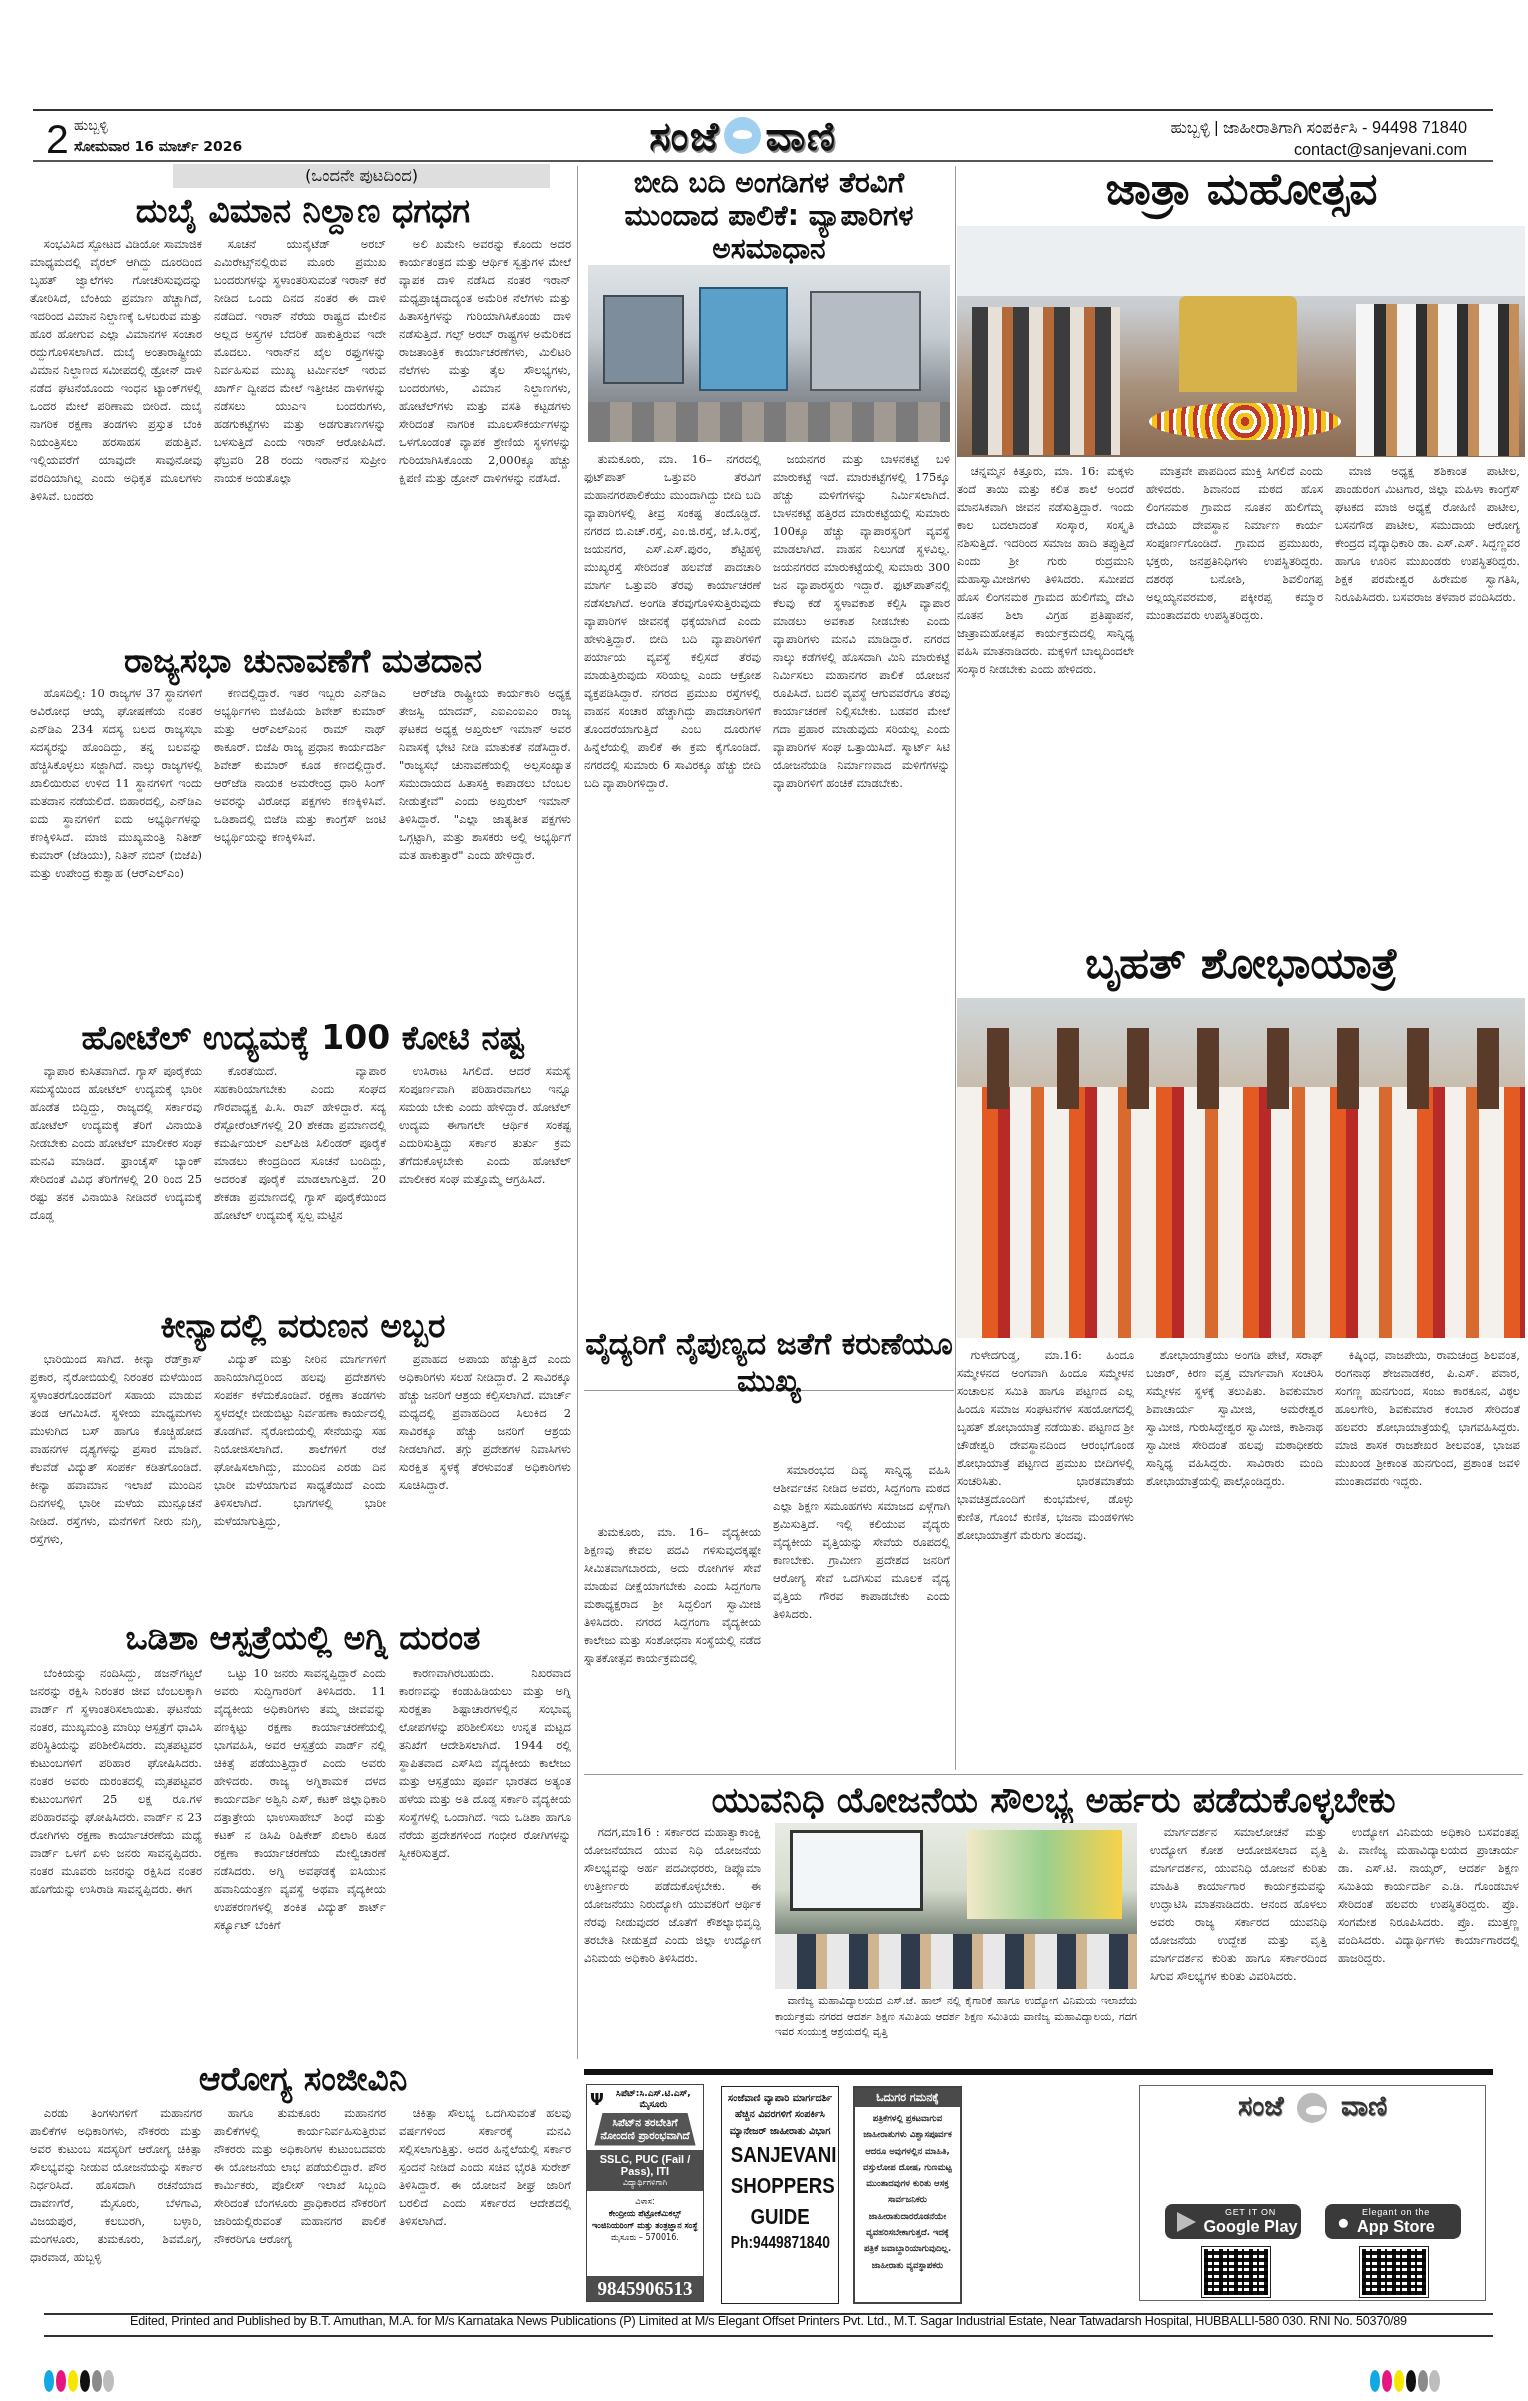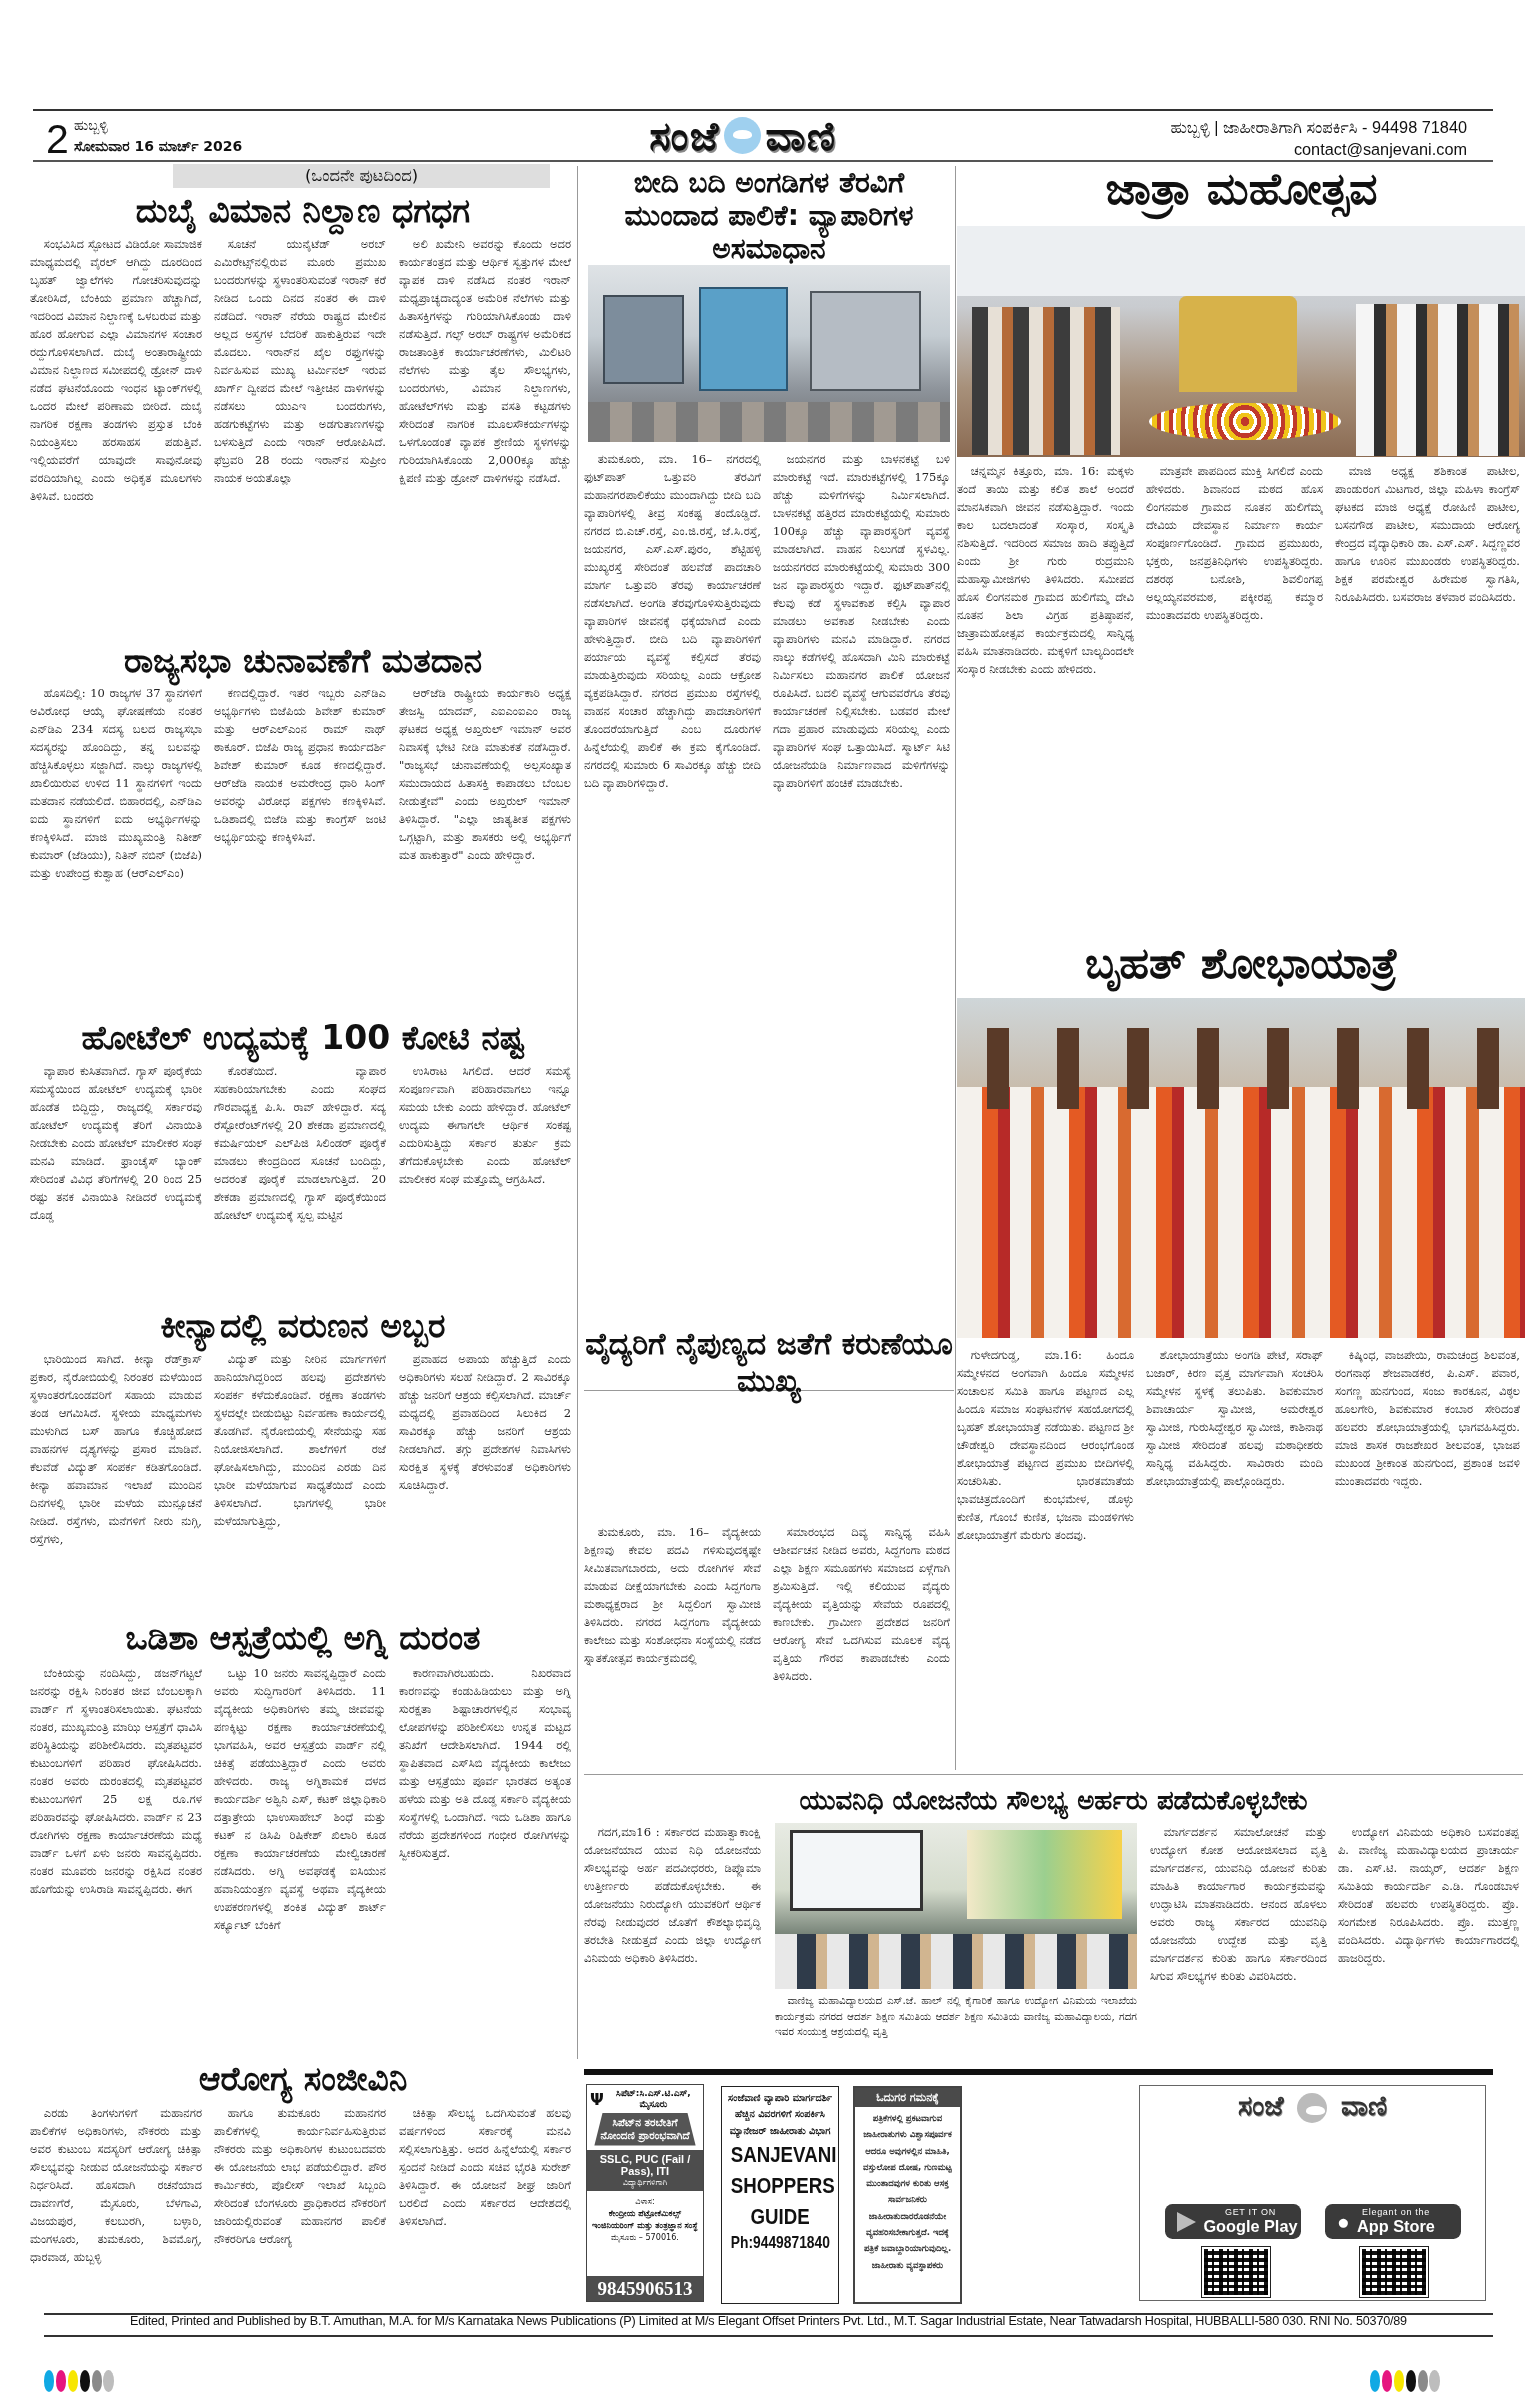--- a/index.html
+++ b/index.html
@@ -135,21 +135,21 @@
   </div>
 <div class="col" style="left:773px;top:450px;width:177px;height:998px">
     <p>ಜಯನಗರ ಮತ್ತು ಬಾಳನಕಟ್ಟೆ ಬಳಿ ಮಾರುಕಟ್ಟೆ ಇದೆ. ಮಾರುಕಟ್ಟೆಗಳಲ್ಲಿ 175ಕ್ಕೂ ಹೆಚ್ಚು ಮಳಿಗೆಗಳನ್ನು ನಿರ್ಮಿಸಲಾಗಿದೆ. ಬಾಳನಕಟ್ಟೆ ಹತ್ತಿರದ ಮಾರುಕಟ್ಟೆಯಲ್ಲಿ ಸುಮಾರು 100ಕ್ಕೂ ಹೆಚ್ಚು ವ್ಯಾಪಾರಸ್ಥರಿಗೆ ವ್ಯವಸ್ಥೆ ಮಾಡಲಾಗಿದೆ. ವಾಹನ ನಿಲುಗಡೆ ಸ್ಥಳವಿಲ್ಲ. ಜಯನಗರದ ಮಾರುಕಟ್ಟೆಯಲ್ಲಿ ಸುಮಾರು 300 ಜನ ವ್ಯಾಪಾರಸ್ಥರು ಇದ್ದಾರೆ. ಫುಟ್‌ಪಾತ್‌ನಲ್ಲಿ ಕೆಲವು ಕಡೆ ಸ್ಥಳಾವಕಾಶ ಕಲ್ಪಿಸಿ ವ್ಯಾಪಾರ ಮಾಡಲು ಅವಕಾಶ ನೀಡಬೇಕು ಎಂದು ವ್ಯಾಪಾರಿಗಳು ಮನವಿ ಮಾಡಿದ್ದಾರೆ. ನಗರದ ನಾಲ್ಕು ಕಡೆಗಳಲ್ಲಿ ಹೊಸದಾಗಿ ಮಿನಿ ಮಾರುಕಟ್ಟೆ ನಿರ್ಮಿಸಲು ಮಹಾನಗರ ಪಾಲಿಕೆ ಯೋಜನೆ ರೂಪಿಸಿದೆ. ಬದಲಿ ವ್ಯವಸ್ಥೆ ಆಗುವವರೆಗೂ ತೆರವು ಕಾರ್ಯಾಚರಣೆ ನಿಲ್ಲಿಸಬೇಕು. ಬಡವರ ಮೇಲೆ ಗದಾ ಪ್ರಹಾರ ಮಾಡುವುದು ಸರಿಯಲ್ಲ ಎಂದು ವ್ಯಾಪಾರಿಗಳ ಸಂಘ ಒತ್ತಾಯಿಸಿದೆ. ಸ್ಮಾರ್ಟ್ ಸಿಟಿ ಯೋಜನೆಯಡಿ ನಿರ್ಮಾಣವಾದ ಮಳಿಗೆಗಳನ್ನು ವ್ಯಾಪಾರಿಗಳಿಗೆ ಹಂಚಿಕೆ ಮಾಡಬೇಕು.</p>
   </div>
 
 <div class="hline" style="left:584px;top:1390px;width:370px"></div>
 <div class="abs hl" style="left:584px;top:1325px;width:370px;font-size:30px;line-height:37px">ವೈದ್ಯರಿಗೆ ನೈಪುಣ್ಯದ ಜತೆಗೆ ಕರುಣೆಯೂ ಮುಖ್ಯ</div>
 <div class="col" style="left:584px;top:1523px;width:177px;height:259px">
     <p>ತುಮಕೂರು, ಮಾ. 16– ವೈದ್ಯಕೀಯ ಶಿಕ್ಷಣವು ಕೇವಲ ಪದವಿ ಗಳಿಸುವುದಕ್ಕಷ್ಟೇ ಸೀಮಿತವಾಗಬಾರದು, ಅದು ರೋಗಿಗಳ ಸೇವೆ ಮಾಡುವ ದೀಕ್ಷೆಯಾಗಬೇಕು ಎಂದು ಸಿದ್ದಗಂಗಾ ಮಠಾಧ್ಯಕ್ಷರಾದ ಶ್ರೀ ಸಿದ್ದಲಿಂಗ ಸ್ವಾಮೀಜಿ ತಿಳಿಸಿದರು. ನಗರದ ಸಿದ್ದಗಂಗಾ ವೈದ್ಯಕೀಯ ಕಾಲೇಜು ಮತ್ತು ಸಂಶೋಧನಾ ಸಂಸ್ಥೆಯಲ್ಲಿ ನಡೆದ ಸ್ನಾತಕೋತ್ಸವ ಕಾರ್ಯಕ್ರಮದಲ್ಲಿ</p>
   </div>
-<div class="col" style="left:773px;top:1523px;width:177px;height:259px">
+<div class="col" style="left:773px;top:1461px;width:177px;height:259px">
     <p>ಸಮಾರಂಭದ ದಿವ್ಯ ಸಾನ್ನಿಧ್ಯ ವಹಿಸಿ ಆಶೀರ್ವಚನ ನೀಡಿದ ಅವರು, ಸಿದ್ದಗಂಗಾ ಮಠದ ಎಲ್ಲಾ ಶಿಕ್ಷಣ ಸಮೂಹಗಳು ಸಮಾಜದ ಏಳ್ಗೆಗಾಗಿ ಶ್ರಮಿಸುತ್ತಿದೆ. ಇಲ್ಲಿ ಕಲಿಯುವ ವೈದ್ಯರು ವೈದ್ಯಕೀಯ ವೃತ್ತಿಯನ್ನು ಸೇವೆಯ ರೂಪದಲ್ಲಿ ಕಾಣಬೇಕು. ಗ್ರಾಮೀಣ ಪ್ರದೇಶದ ಜನರಿಗೆ ಆರೋಗ್ಯ ಸೇವೆ ಒದಗಿಸುವ ಮೂಲಕ ವೈದ್ಯ ವೃತ್ತಿಯ ಗೌರವ ಕಾಪಾಡಬೇಕು ಎಂದು ತಿಳಿಸಿದರು.</p>
   </div>
 
 <div class="vline" style="left:955px;top:166px;height:1604px"></div>
 
 <div class="abs hl xl" style="left:957px;top:164px;width:569px;font-size:44px">ಜಾತ್ರಾ ಮಹೋತ್ಸವ</div>
 <div class="photo" style="left:957px;top:226px;width:568px;height:231px;background:linear-gradient(180deg,#d9dfe6 0%,#c9ccd0 35%,#a7907a 70%,#8a6a52 100%)">
   <div class="abs" style="left:0;top:0;width:568px;height:70px;background:#eceff2"></div>
   <div class="abs" style="left:222px;top:70px;width:118px;height:96px;background:#d7b24a;border-radius:7.4px 7.4px 0 0"></div>
   <div class="abs" style="left:192px;top:177px;width:192px;height:37px;border-radius:50%;background:repeating-radial-gradient(circle,#c0392b 0 4.4px,#f0c419 4.4px 9px,#fff 9px 12px)"></div>
@@ -175,21 +175,21 @@
     <p>ಗುಳೇದಗುಡ್ಡ, ಮಾ.16: ಹಿಂದೂ ಸಮ್ಮೇಳನದ ಅಂಗವಾಗಿ ಹಿಂದೂ ಸಮ್ಮೇಳನ ಸಂಚಾಲನ ಸಮಿತಿ ಹಾಗೂ ಪಟ್ಟಣದ ಎಲ್ಲ ಹಿಂದೂ ಸಮಾಜ ಸಂಘಟನೆಗಳ ಸಹಯೋಗದಲ್ಲಿ ಬೃಹತ್ ಶೋಭಾಯಾತ್ರೆ ನಡೆಯಿತು. ಪಟ್ಟಣದ ಶ್ರೀ ಚೌಡೇಶ್ವರಿ ದೇವಸ್ಥಾನದಿಂದ ಆರಂಭಗೊಂಡ ಶೋಭಾಯಾತ್ರೆ ಪಟ್ಟಣದ ಪ್ರಮುಖ ಬೀದಿಗಳಲ್ಲಿ ಸಂಚರಿಸಿತು. ಭಾರತಮಾತೆಯ ಭಾವಚಿತ್ರದೊಂದಿಗೆ ಕುಂಭಮೇಳ, ಡೊಳ್ಳು ಕುಣಿತ, ಗೊಂಬೆ ಕುಣಿತ, ಭಜನಾ ಮಂಡಳಿಗಳು ಶೋಭಾಯಾತ್ರೆಗೆ ಮೆರುಗು ತಂದವು.</p>
   </div>
 <div class="col" style="left:1146px;top:1346px;width:177px;height:429px">
     <p>ಶೋಭಾಯಾತ್ರೆಯು ಅಂಗಡಿ ಪೇಟೆ, ಸರಾಫ್ ಬಜಾರ್, ಕಿರಣ ವೃತ್ತ ಮಾರ್ಗವಾಗಿ ಸಂಚರಿಸಿ ಸಮ್ಮೇಳನ ಸ್ಥಳಕ್ಕೆ ತಲುಪಿತು. ಶಿವಕುಮಾರ ಶಿವಾಚಾರ್ಯ ಸ್ವಾಮೀಜಿ, ಅಮರೇಶ್ವರ ಸ್ವಾಮೀಜಿ, ಗುರುಸಿದ್ದೇಶ್ವರ ಸ್ವಾಮೀಜಿ, ಕಾಶಿನಾಥ ಸ್ವಾಮೀಜಿ ಸೇರಿದಂತೆ ಹಲವು ಮಠಾಧೀಶರು ಸಾನ್ನಿಧ್ಯ ವಹಿಸಿದ್ದರು. ಸಾವಿರಾರು ಮಂದಿ ಶೋಭಾಯಾತ್ರೆಯಲ್ಲಿ ಪಾಲ್ಗೊಂಡಿದ್ದರು.</p>
   </div>
 <div class="col" style="left:1335px;top:1346px;width:185px;height:429px">
     <p>ಕಿಷ್ಕಿಂಧ, ವಾಜಪೇಯಿ, ರಾಮಚಂದ್ರ ಶಿಲವಂತ, ರಂಗನಾಥ ಶೇಜವಾಡಕರ, ಪಿ.ಎಸ್. ಪವಾರ, ಸಂಗಣ್ಣ ಹುನಗುಂದ, ಸಂಜು ಕಾರಕೂನ, ವಿಠ್ಠಲ ಹೂಲಗೇರಿ, ಶಿವಕುಮಾರ ಕಂಬಾರ ಸೇರಿದಂತೆ ಹಲವರು ಶೋಭಾಯಾತ್ರೆಯಲ್ಲಿ ಭಾಗವಹಿಸಿದ್ದರು. ಮಾಜಿ ಶಾಸಕ ರಾಜಶೇಖರ ಶೀಲವಂತ, ಭಾಜಪ ಮುಖಂಡ ಶ್ರೀಕಾಂತ ಹುನಗುಂದ, ಪ್ರಶಾಂತ ಜವಳಿ ಮುಂತಾದವರು ಇದ್ದರು.</p>
   </div>
 
 <div class="hline" style="left:584px;top:1774px;width:939px"></div>
-<div class="abs hl" style="left:584px;top:1778px;width:939px;font-size:26px;line-height:44px">ಯುವನಿಧಿ ಯೋಜನೆಯ ಸೌಲಭ್ಯ ಅರ್ಹರು ಪಡೆದುಕೊಳ್ಳಬೇಕು</div>
+<div class="abs hl" style="left:584px;top:1778px;width:939px;font-size:35px;line-height:44px">ಯುವನಿಧಿ ಯೋಜನೆಯ ಸೌಲಭ್ಯ ಅರ್ಹರು ಪಡೆದುಕೊಳ್ಳಬೇಕು</div>
 <div class="col" style="left:584px;top:1823px;width:177px;height:229px">
     <p>ಗದಗ,ಮಾ16 : ಸರ್ಕಾರದ ಮಹಾತ್ವಾಕಾಂಕ್ಷಿ ಯೋಜನೆಯಾದ ಯುವ ನಿಧಿ ಯೋಜನೆಯ ಸೌಲಭ್ಯವನ್ನು ಅರ್ಹ ಪದವೀಧರರು, ಡಿಪ್ಲೊಮಾ ಉತ್ತೀರ್ಣರು ಪಡೆದುಕೊಳ್ಳಬೇಕು. ಈ ಯೋಜನೆಯು ನಿರುದ್ಯೋಗಿ ಯುವಕರಿಗೆ ಆರ್ಥಿಕ ನೆರವು ನೀಡುವುದರ ಜೊತೆಗೆ ಕೌಶಲ್ಯಾಭಿವೃದ್ಧಿ ತರಬೇತಿ ನೀಡುತ್ತದೆ ಎಂದು ಜಿಲ್ಲಾ ಉದ್ಯೋಗ ವಿನಿಮಯ ಅಧಿಕಾರಿ ತಿಳಿಸಿದರು.</p>
   </div>
 <div class="photo" style="left:775px;top:1823px;width:362px;height:166px;background:linear-gradient(180deg,#e8ebe4 0%,#d5dccd 40%,#6d7a6f 70%,#3a3f3c 100%)">
   <div class="abs" style="left:15px;top:7.4px;width:133px;height:81px;background:#f3f6f8;border:3px solid #333"></div>
   <div class="abs" style="left:192px;top:7.4px;width:155px;height:89px;background:linear-gradient(90deg,#f2e9c8,#9bcf8f,#f7d24a)"></div>
   <div class="abs" style="left:0;top:111px;width:362px;height:55px;background:repeating-linear-gradient(90deg,#e8e8e8 0 22px,#2f3b4a 22px 41px,#d1b590 41px 52px)"></div>
 </div>
 <div class="col" style="left:775px;top:1993px;width:362px;height:59px;font-size:10.4px;line-height:15.5px">
     <p>ವಾಣಿಜ್ಯ ಮಹಾವಿದ್ಯಾಲಯದ ಎಸ್.ಜೆ. ಹಾಲ್ ನಲ್ಲಿ ಕೈಗಾರಿಕೆ ಹಾಗೂ ಉದ್ಯೋಗ ವಿನಿಮಯ ಇಲಾಖೆಯ ಕಾರ್ಯಕ್ರಮ ನಗರದ ಆದರ್ಶ ಶಿಕ್ಷಣ ಸಮಿತಿಯ ಆದರ್ಶ ಶಿಕ್ಷಣ ಸಮಿತಿಯ ವಾಣಿಜ್ಯ ಮಹಾವಿದ್ಯಾಲಯ, ಗದಗ ಇವರ ಸಂಯುಕ್ತ ಆಶ್ರಯದಲ್ಲಿ ವೃತ್ತಿ</p>

